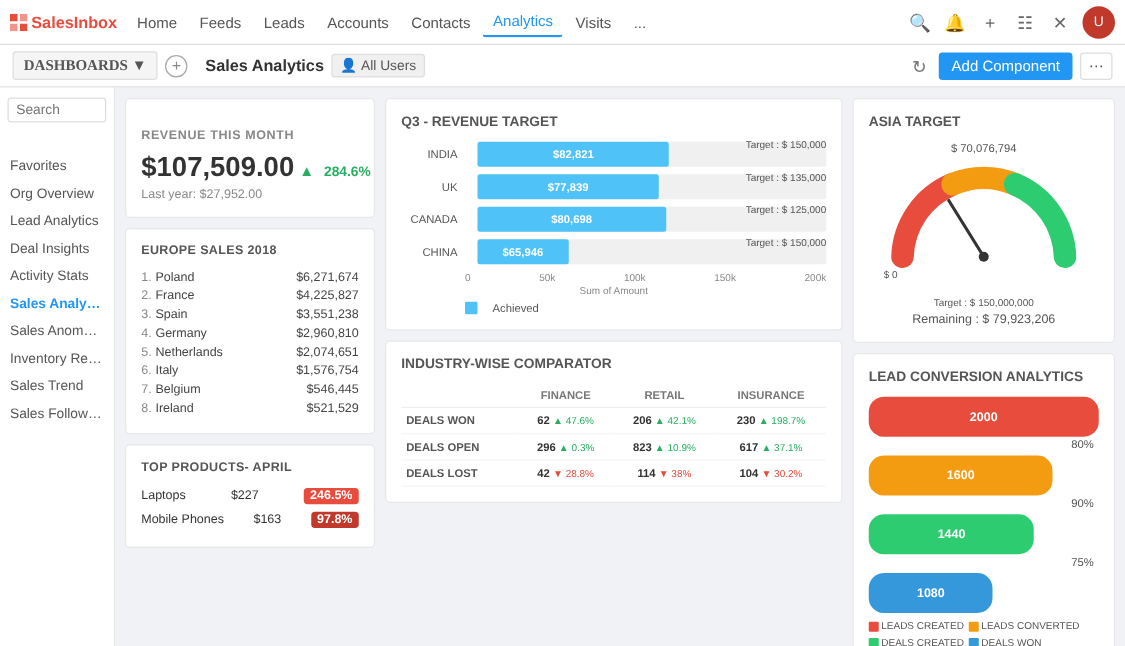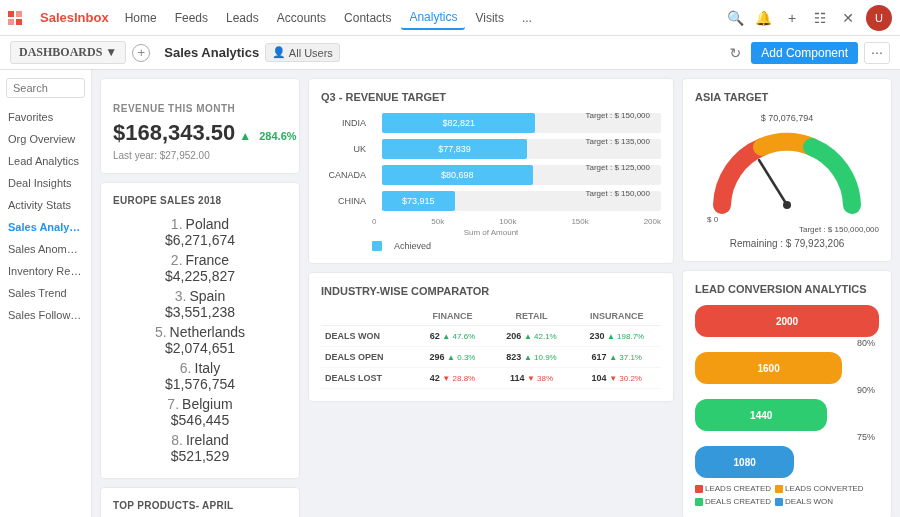--- a/index.html
+++ b/index.html
@@ -13,21 +13,21 @@
       align-items: center;
       height: 36px;
       padding: 0 8px;
       gap: 2px;
     }
     .nav-brand {
       font-weight: 700;
       color: #e74c3c;
       font-size: 13px;
       margin-right: 6px;
-      display: flex; align-items: center; gap: 18px;
+      display: flex; align-items: center; gap: 3px;
     }
     .nav-item {
       padding: 4px 8px;
       font-size: 12px;
       color: #555;
       cursor: pointer;
       border-radius: 3px;
     }
     .nav-item.active { color: #2196F3; border-bottom: 2px solid #2196F3; }
     .nav-spacer { flex: 1; }
@@ -57,21 +57,21 @@
     
     .sidebar {
       width: 92px;
       background: #fff;
       border-right: 1px solid #e8e8e8;
       padding: 8px 0;
       overflow-y: auto;
       flex-shrink: 0;
     }
     .sidebar-search {
-      margin: 0 6px 8px;
+      margin: 0 6px 24px;
       padding: 3px 6px;
       border: 1px solid #ddd;
       border-radius: 3px;
       font-size: 11px;
       width: calc(100% - 12px);
       color: #999;
     }
     .sidebar-item {
       padding: 5px 8px;
       font-size: 11px;
@@ -94,41 +94,41 @@
 
     
     .revenue-label { font-size: 10px; font-weight: 700; color: #888; letter-spacing: 0.5px; margin-bottom: 6px; margin-top: 12px; }
     .revenue-amount { font-size: 22px; font-weight: 700; color: #333; }
     .revenue-change { color: #27ae60; font-size: 11px; font-weight: 600; margin-left: 4px; }
     .revenue-up { color: #27ae60; }
     .revenue-last { font-size: 10px; color: #888; margin-top: 4px; }
 
     
     .section-title { font-size: 10px; font-weight: 700; color: #555; letter-spacing: 0.3px; margin-bottom: 8px; }
-    .europe-row { display: flex; justify-content: space-between; align-items: center; padding: 2px 0; font-size: 14px; color: #444; flex-direction: column; }
+    .europe-row { display: flex; justify-content: space-between; align-items: center; padding: 2px 0; font-size: 10px; color: #444; }
     .europe-rank { color: #888; margin-right: 3px; }
 
     
     .product-row { display: flex; justify-content: space-between; align-items: center; padding: 3px 0; font-size: 10px; }
     .badge { border-radius: 3px; padding: 1px 5px; font-size: 10px; font-weight: 600; color: #fff; }
     .badge-red { background: #e74c3c; }
     .badge-red2 { background: #c0392b; }
 
     
     .mid-col { display: flex; flex-direction: column; gap: 8px; }
 
     
     .chart-title { font-size: 11px; font-weight: 700; color: #555; margin-bottom: 10px; }
     .bar-chart { padding: 0; }
     .bar-row { display: flex; align-items: center; margin-bottom: 6px; font-size: 10px; }
     .bar-label { width: 45px; text-align: right; margin-right: 16px; color: #555; font-size: 9px; }
     .bar-track { position: relative; height: 20px; flex: 1; background: #f0f0f0; border-radius: 2px; }
-    .bar-fill { height: 100%; border-radius: 2px; display: flex; align-items: center; justify-content: center; color: #fff; font-size: 9px; font-weight: 400; position: relative; }
+    .bar-fill { height: 100%; border-radius: 2px; display: flex; align-items: center; justify-content: center; color: #fff; font-size: 9px; font-weight: 700; position: relative; }
     .bar-blue { background: #4fc3f7; }
-    .bar-target { position: absolute; right: 15px; top: -2px; font-size: 8px; color: #555; white-space: nowrap; transform: translateX(4px); }
+    .bar-target { position: absolute; right: 4px; top: -2px; font-size: 8px; color: #555; white-space: nowrap; transform: translateX(4px); }
     .chart-axis { display: flex; margin-top: 4px; padding-left: 51px; font-size: 8px; color: #888; justify-content: space-between; }
     .chart-legend { font-size: 9px; color: #555; margin-top: 4px; padding-left: 51px; display: flex; align-items: center; gap: 12px; }
     .legend-box { width: 10px; height: 10px; background: #4fc3f7; border-radius: 1px; }
 
     
     .comparator-table { width: 100%; font-size: 9px; border-collapse: collapse; }
     .comparator-table th { color: #777; font-weight: 700; text-align: center; padding: 4px; border-bottom: 1px solid #eee; font-size: 9px; }
     .comparator-table th:first-child { text-align: left; }
     .comparator-table td { padding: 5px 4px; text-align: center; border-bottom: 1px solid #f5f5f5; }
     .comparator-table td:first-child { text-align: left; font-weight: 600; font-size: 9px; color: #555; }
@@ -234,21 +234,21 @@
     <div class="sidebar-item">Sales Follow-up T</div>
   </aside>
 
   <div class="content">
 
     <div class="left-col">
 
       <div class="card">
         <div class="revenue-label">REVENUE THIS MONTH</div>
         <div style="display:flex; align-items:baseline; gap:4px;">
-          <span class="revenue-amount">$168,343.50</span>
+          <span class="revenue-amount">$107,509.00</span>
           <span class="revenue-up">▲</span>
           <span class="revenue-change">284.6%</span>
         </div>
         <div class="revenue-last">Last year: $27,952.00</div>
       </div>
 
       <div class="card">
         <div class="section-title">EUROPE SALES 2018</div>
         <div id="europe-rows">
             <div class="europe-row">
@@ -257,40 +257,56 @@
             </div>
             <div class="europe-row">
               <span><span class="europe-rank">2.</span>France</span>
               <span>$4,225,827</span>
             </div>
             <div class="europe-row">
               <span><span class="europe-rank">3.</span>Spain</span>
               <span>$3,551,238</span>
             </div>
             <div class="europe-row">
+              <span><span class="europe-rank">4.</span>Germany</span>
+              <span>$2,960,810</span>
+            </div>
+            <div class="europe-row">
               <span><span class="europe-rank">5.</span>Netherlands</span>
               <span>$2,074,651</span>
             </div>
             <div class="europe-row">
               <span><span class="europe-rank">6.</span>Italy</span>
               <span>$1,576,754</span>
             </div>
             <div class="europe-row">
               <span><span class="europe-rank">7.</span>Belgium</span>
               <span>$546,445</span>
             </div>
             <div class="europe-row">
               <span><span class="europe-rank">8.</span>Ireland</span>
               <span>$521,529</span>
             </div>
           </div>
       </div>
 
       <div class="card">
         <div class="section-title">TOP PRODUCTS- APRIL</div>
+        <div id="product-rows">
+            <div class="product-row">
+              <span>Laptops</span>
+              <span>$227</span>
+              <span class="badge badge-red">246.5%</span>
+            </div>
+            <div class="product-row">
+              <span>Mobile Phones</span>
+              <span>$163</span>
+              <span class="badge badge-red2">97.8%</span>
+            </div>
+          </div>
       </div>
 
     </div>
 
     <div class="mid-col">
 
       <div class="card">
         <div class="chart-title">Q3 - REVENUE TARGET</div>
         <div class="bar-chart" id="q3-bars">
             <div class="bar-row">
@@ -310,21 +326,21 @@
             <div class="bar-row">
     <span class="bar-label">CANADA</span>
     <div class="bar-track">
       <div class="bar-fill bar-blue" style="width:54%">$80,698</div>
       <span class="bar-target">Target : $ 125,000</span>
     </div>
   </div>
             <div class="bar-row">
     <span class="bar-label">CHINA</span>
     <div class="bar-track">
-      <div class="bar-fill bar-blue" style="width:26%">$73,915</div>
+      <div class="bar-fill bar-blue" style="width:26%">$65,946</div>
       <span class="bar-target">Target : $ 150,000</span>
     </div>
   </div>
           </div>
         <div class="chart-axis">
           <span>0</span>
             <span>50k</span>
             <span>100k</span>
             <span>150k</span>
             <span>200k</span>
@@ -386,21 +402,21 @@
               <path d="M 105 22 A 65 65 0 0 1 145 80" stroke="#2ecc71" stroke-width="18" fill="none" stroke-linecap="round"></path>
 
               <line x1="80" y1="80" x2="52" y2="35" stroke="#333" stroke-width="2.5" stroke-linecap="round"></line>
               <circle cx="80" cy="80" r="4" fill="#333"></circle>
             </svg>
           </div>
           <div class="gauge-labels">
             <span>$ 0</span>
             <span></span>
           </div>
-          <div style="font-size:8px; color:#555; text-align:right; margin-top:1px;">Target : $ 150,000,000</div>
+          <div style="font-size:8px; color:#555; margin-top:13px;">Target : $ 150,000,000</div>
           <div class="gauge-remaining">Remaining : $ 79,923,206</div>
         </div>
       </div>
 
       <div class="card">
         <div class="chart-title">LEAD CONVERSION ANALYTICS</div>
         <div class="lead-bars" id="lead-bars">
             <div class="lead-bar-row">
     <div class="lead-bar-track lead-red" style="width:100%">2000</div>
     <div class="lead-pct">80%</div>

